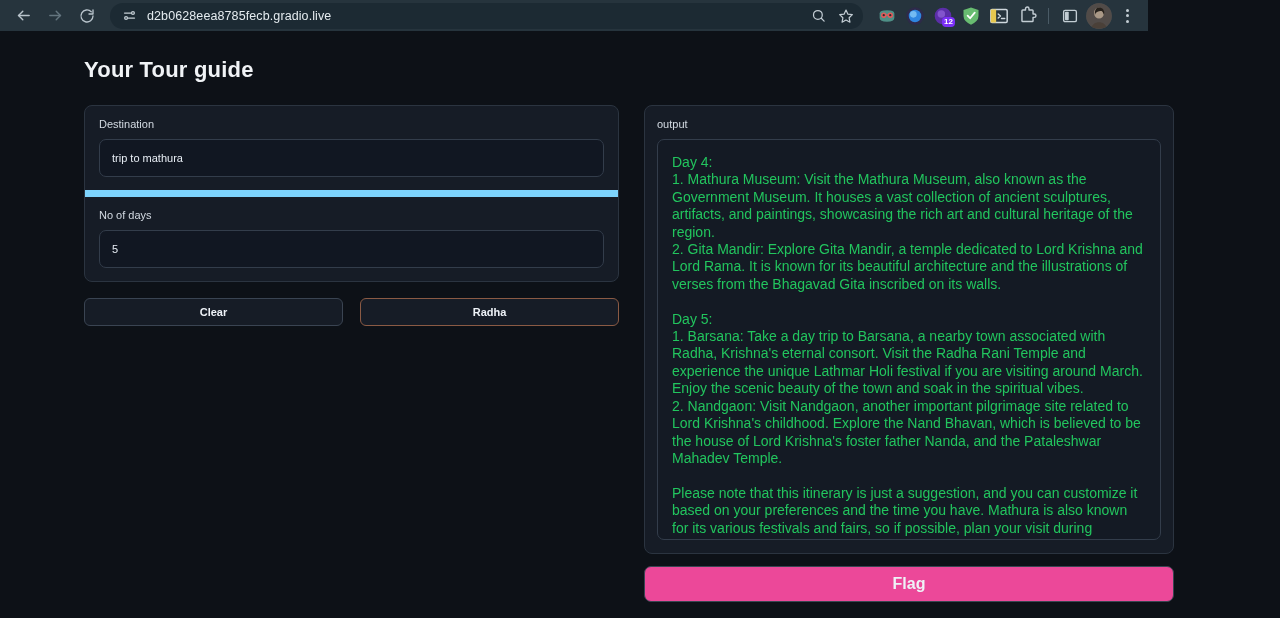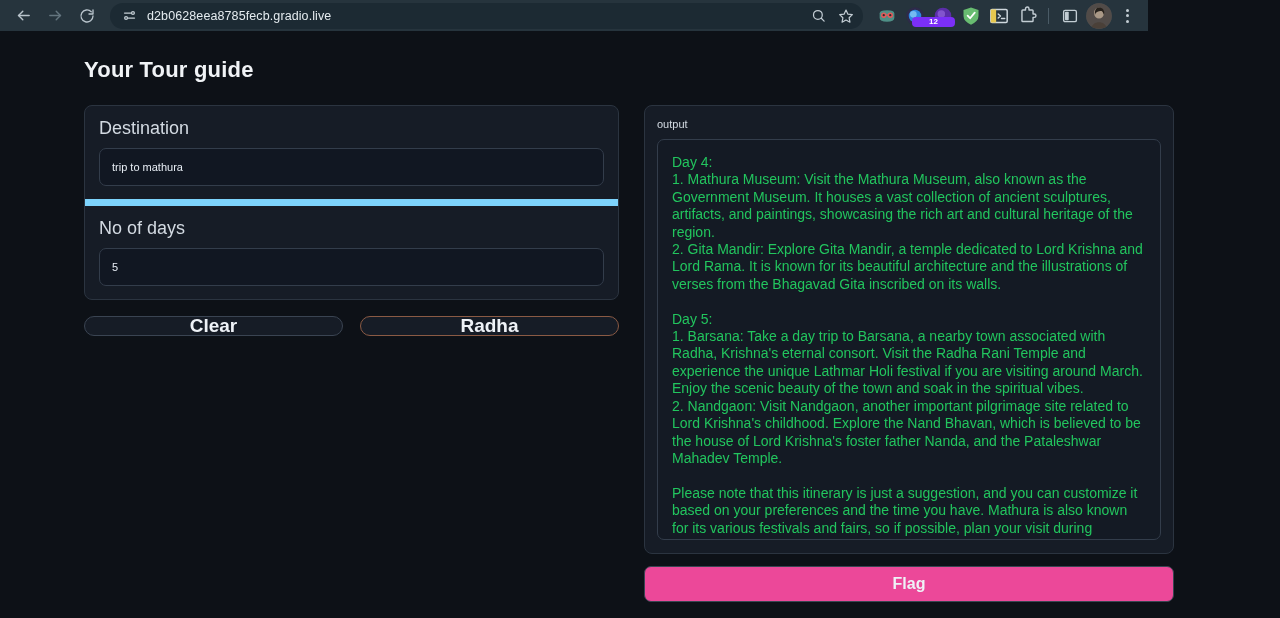--- a/index.html
+++ b/index.html
@@ -100,21 +100,21 @@
   }
 
   .badge-12 {
     position: absolute;
     right: 2px; bottom: 2px;
     background: #7b2ff7;
     color: #fff;
     font-size: 8px;
     font-weight: bold;
     border-radius: 4px;
-    padding: 0px 17px;
+    padding: 0px 2px;
     line-height: 10px;
     min-width: 13px;
     text-align: center;
   }
 
   .avatar-btn {
     width: 26px; height: 26px;
     border-radius: 50%;
     overflow: hidden;
     background: #3d4a52;
@@ -166,21 +166,21 @@
     background: #161c26;
     overflow: hidden;
   }
   .field-block {
     padding: 12px 14px 13px 14px;
   }
   .field-block + .field-block {
     border-top: 7px solid #7dd3fc;
   }
   .field-label {
-    font-size: 18px;
+    font-size: 11px;
     color: #d3dae2;
     margin-bottom: 9px;
     display: block;
   }
   .text-input {
     width: 100%;
     height: 38px;
     background: #111722;
     border: 1px solid #333d4b;
     border-radius: 7px;
@@ -191,26 +191,26 @@
     outline: none;
   }
 
   .btn-row {
     display: flex;
     gap: 17px;
     margin-top: 16px;
   }
   .btn {
     flex: 1 1 0;
-    height: 20px;
-    border-radius: 12px;
+    height: 28px;
+    border-radius: 6px;
     background: #161c26;
     border: 1px solid #3a4452;
     color: #eef2f7;
-    font-size: 19px;
+    font-size: 11px;
     font-weight: bold;
     font-family: "Liberation Sans", sans-serif;
     display: flex;
     align-items: center;
     justify-content: center;
     cursor: pointer;
   }
   .btn-primary {
     border-color: #8a5a44;
   }

